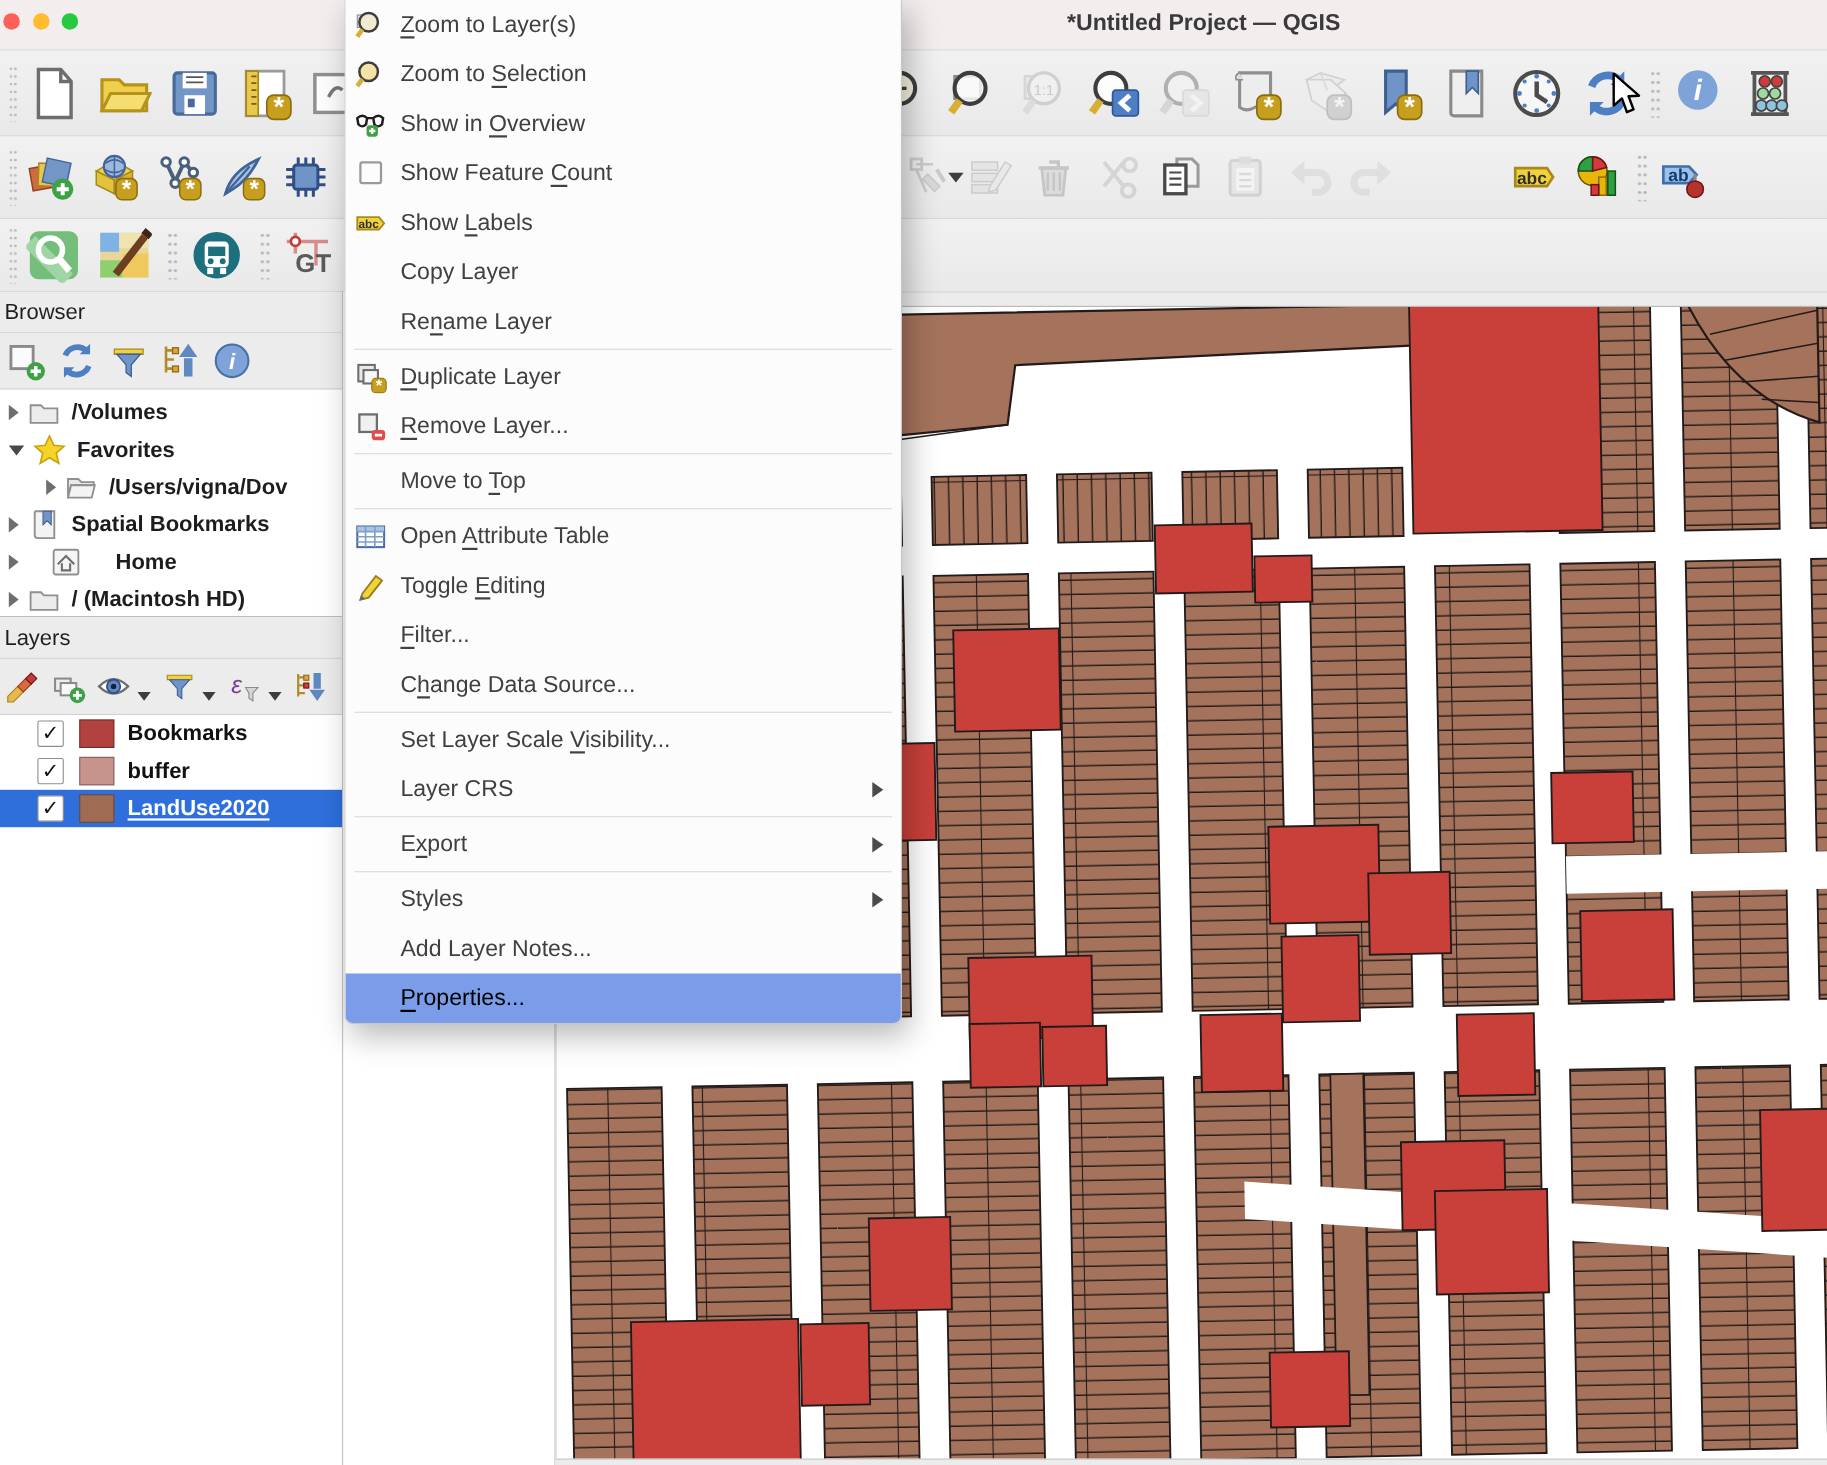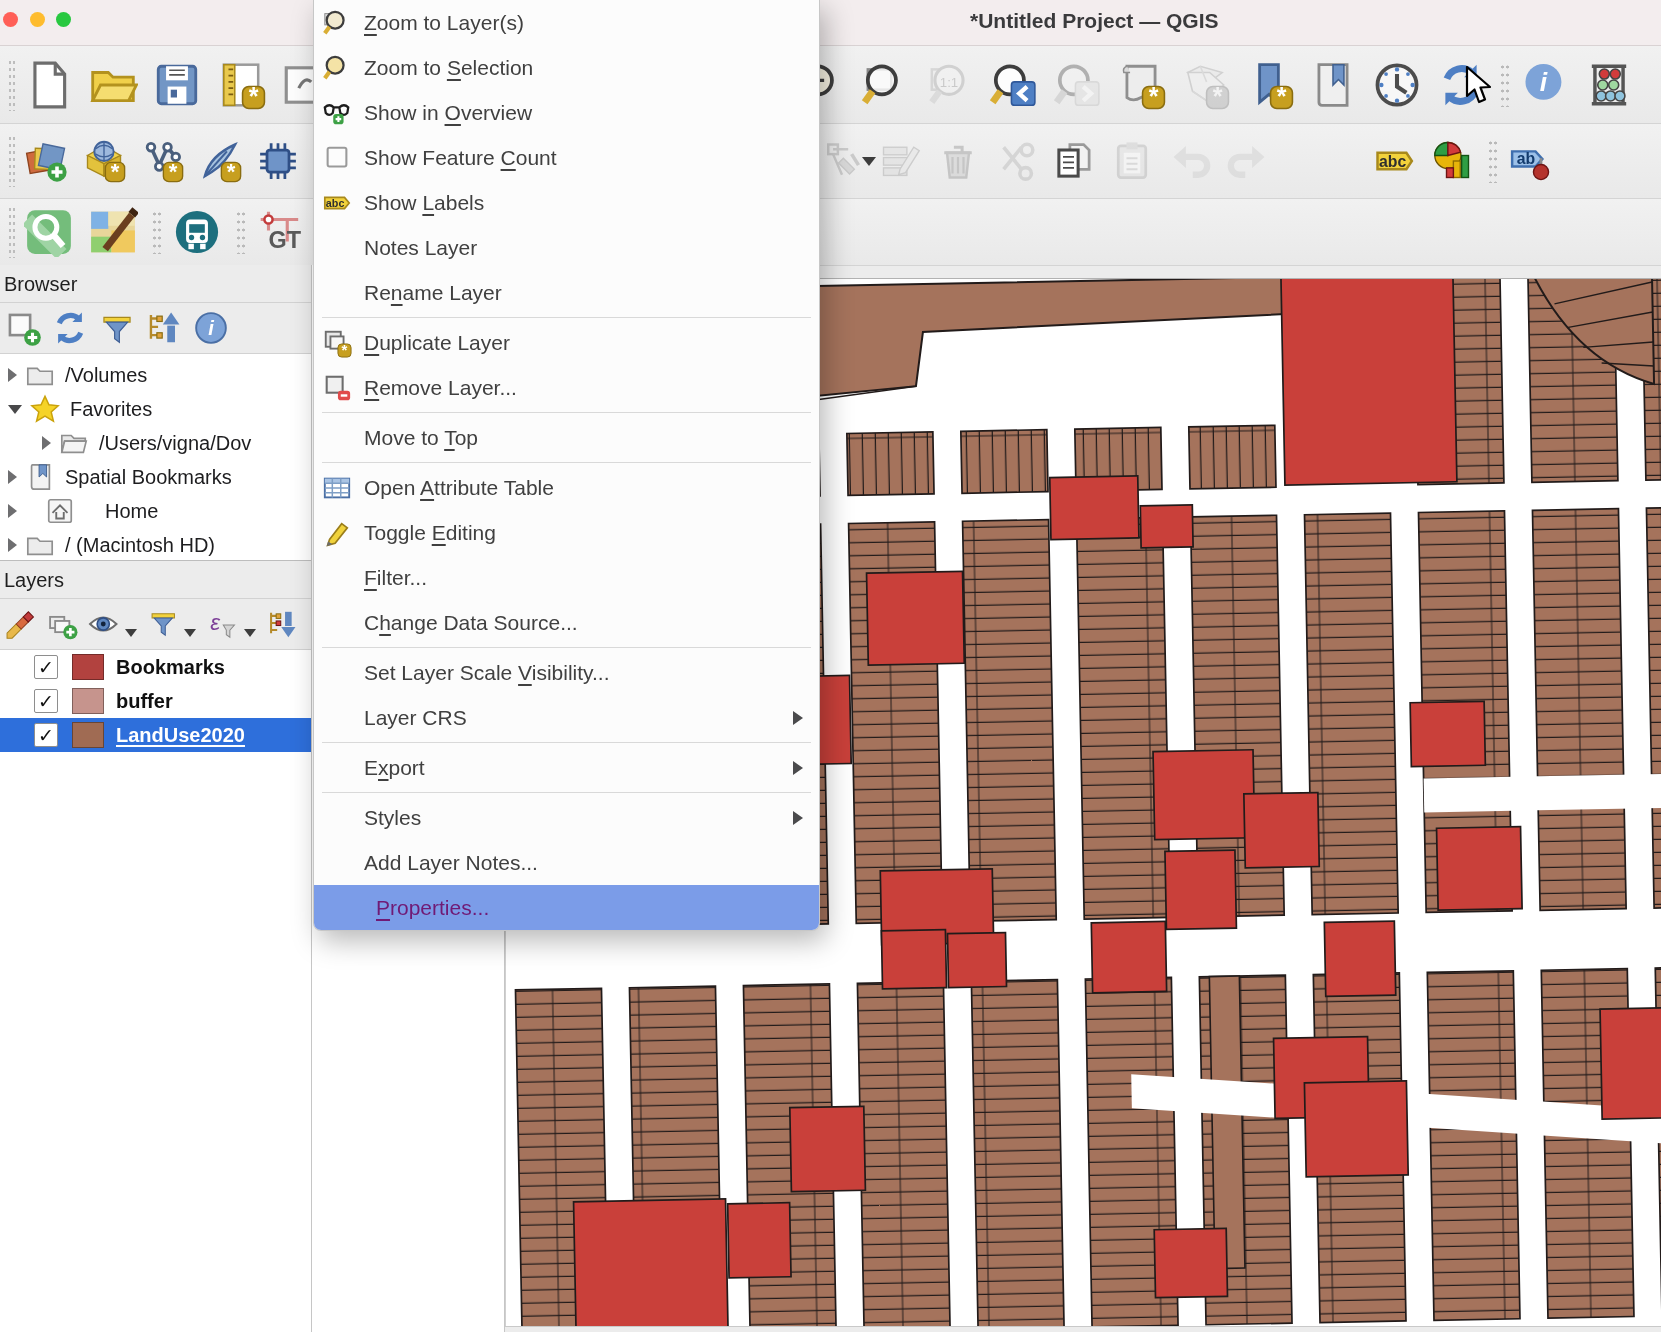--- a/index.html
+++ b/index.html
@@ -31,21 +31,21 @@
   
   .dock{position:absolute;left:0;top:265px;width:311px;height:1067px;background:#737373;border-right:1px solid #c6c6c6;}
   .panel-head{background:#ececec;border-bottom:1px solid #d2d2d2;font-size:20px;color:#1f1f1f;padding:8px 4px 6px 4px;}
   .panel-tools{display:flex;align-items:center;background:#ececec;border-bottom:1px solid #d2d2d2;padding:6px 4px;}
   .pbtn{width:38px;height:38px;margin-right:9px;}
   .pbtn svg{width:100%;height:100%;}
   .pcaret{width:0;height:0;border-left:6px solid transparent;border-right:6px solid transparent;border-top:8px solid #3d3d3d;margin:18px 10px 0 -4px;}
   #browser-panel{position:absolute;left:0;top:0;width:311px;height:295px;overflow:hidden;background:#fff;}
   #layers-panel{position:absolute;left:0;top:295px;width:311px;height:772px;overflow:hidden;background:#fff;border-top:1px solid #bdbdbd;}
   .tree{padding-top:4px;}
-  .trow-item{display:flex;align-items:center;height:34px;font-size:20px;color:#1d1d1f;white-space:nowrap;}
+  .trow-item{display:flex;align-items:center;height:34px;font-size:20px;color:#1d1d1f;white-space:nowrap;font-weight:bold;}
   .expander{width:0;height:0;margin:0 8px 0 8px;flex:0 0 auto;}
   .expander.right{border-top:7px solid transparent;border-bottom:7px solid transparent;border-left:9px solid #6e6e70;}
   .expander.down{border-left:7px solid transparent;border-right:7px solid transparent;border-top:9px solid #48484a;}
   .titem-icon{width:30px;height:30px;margin-right:10px;flex:0 0 auto;}
   .titem-icon svg{width:100%;height:100%;}
   .lrow{display:flex;align-items:center;height:34px;font-size:20px;font-weight:bold;color:#111;}
   .lrow.selected{background:var(--sel);color:#fff;}
   .lrow.selected .llabel{text-decoration:underline;text-underline-offset:3px;}
   .chk{width:22px;height:22px;background:#fff;border:1.5px solid #8e8e8e;margin:0 14px 0 34px;border-radius:2px;
        display:flex;align-items:center;justify-content:center;font-size:19px;font-weight:bold;color:#111;flex:0 0 auto;}
@@ -58,21 +58,21 @@
   .map-area{position:absolute;left:505px;top:278px;width:1156px;height:1048px;background:#fff;border-top:1px solid #b2b2b2;border-left:1px solid #d0d0d0;overflow:hidden;}
   .status-sliver{position:absolute;left:505px;top:1326px;width:1156px;height:6px;background:#ececec;border-top:1px solid #c9c9c9;}
 
   
   .cmenu{position:absolute;left:313px;top:0;width:505px;height:930px;background:#fcfcfc;
          border:1px solid #c7c7c7;border-top:none;border-radius:0 0 8px 8px;
          box-shadow:6px 10px 28px rgba(0,0,0,.28);z-index:50;overflow:hidden;}
   .mitem{position:relative;display:flex;align-items:center;height:45px;font-size:21px;color:#404040;padding-left:8px;}
   .mitem .micon{width:34px;height:30px;margin-right:8px;flex:0 0 auto;}
   .mitem .micon svg{width:30px;height:30px;}
-  .mitem.hl{background:var(--mhl);color:#701a75;gap:12px;}
+  .mitem.hl{background:var(--mhl);color:#000000;}
   .mitem u{text-underline-offset:4px;text-decoration-thickness:1.5px;}
   .msep{height:5px;display:flex;align-items:center;padding:0 8px;}
   .msep::before{content:"";display:block;width:100%;height:1px;background:#d9d9d9;}
   .subarrow{position:absolute;right:16px;top:16px;width:0;height:0;border-top:7px solid transparent;border-bottom:7px solid transparent;border-left:10px solid #4a4a4c;}
 
   
   .cursor{position:absolute;left:1464px;top:66px;width:34px;height:40px;z-index:99;pointer-events:none;}
 </style>
 </head>
 <body>
@@ -615,21 +615,21 @@
       </div>
       <div class="mitem">
         <span class="micon"><svg viewBox="0 0 32 32">
             <path d="M3 10h21l5 6-5 6H3z" fill="#f2d23c" stroke="#a8891c" stroke-width="1.8"></path>
             <text x="14" y="20.5" font-size="11.5" font-weight="bold" text-anchor="middle" fill="#2e2e2e">abc</text>
           </svg></span>
         <span>Show <u>L</u>abels</span>
       </div>
       <div class="mitem">
         <span class="micon"></span>
-        <span>Notes Layer</span>
+        <span>Copy Layer</span>
       </div>
       <div class="mitem">
         <span class="micon"></span>
         <span>Re<u>n</u>ame Layer</span>
       </div>
       <div class="msep"></div>
       <div class="mitem">
         <span class="micon"><svg viewBox="0 0 32 32">
             <rect x="4" y="4" width="16" height="16" fill="#e8e8e8" stroke="#6d6d6d" stroke-width="2"></rect>
             <rect x="9" y="9" width="14" height="13" fill="#f7f7f7" stroke="#6d6d6d" stroke-width="2"></rect>

